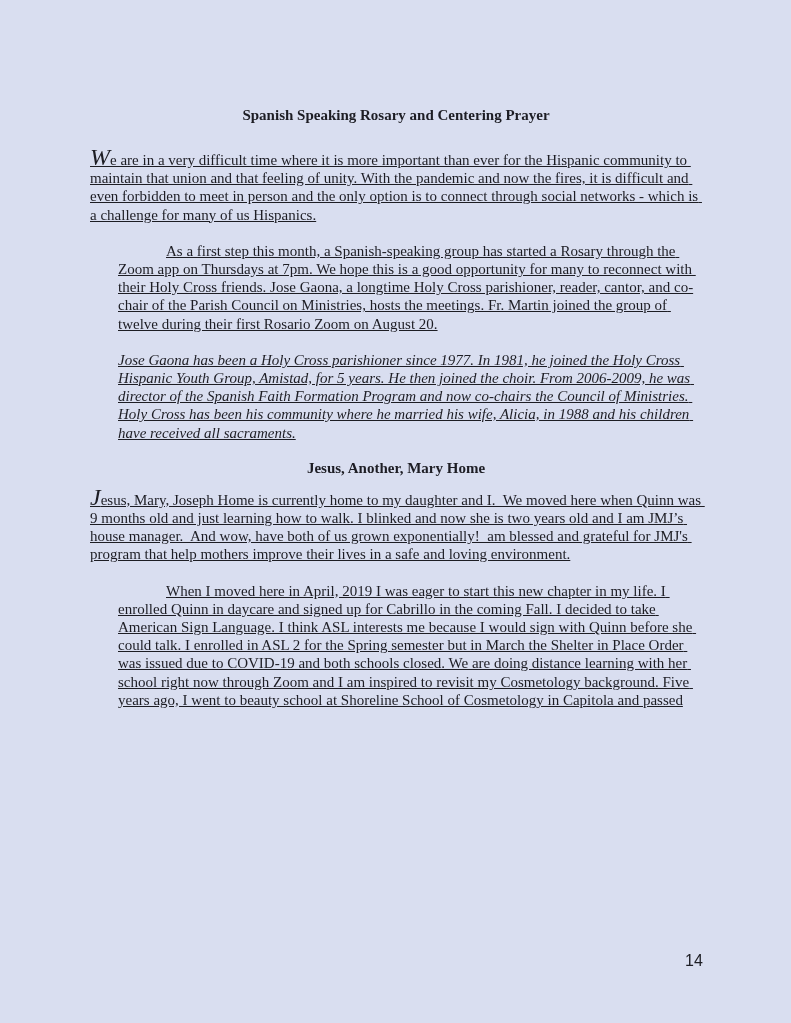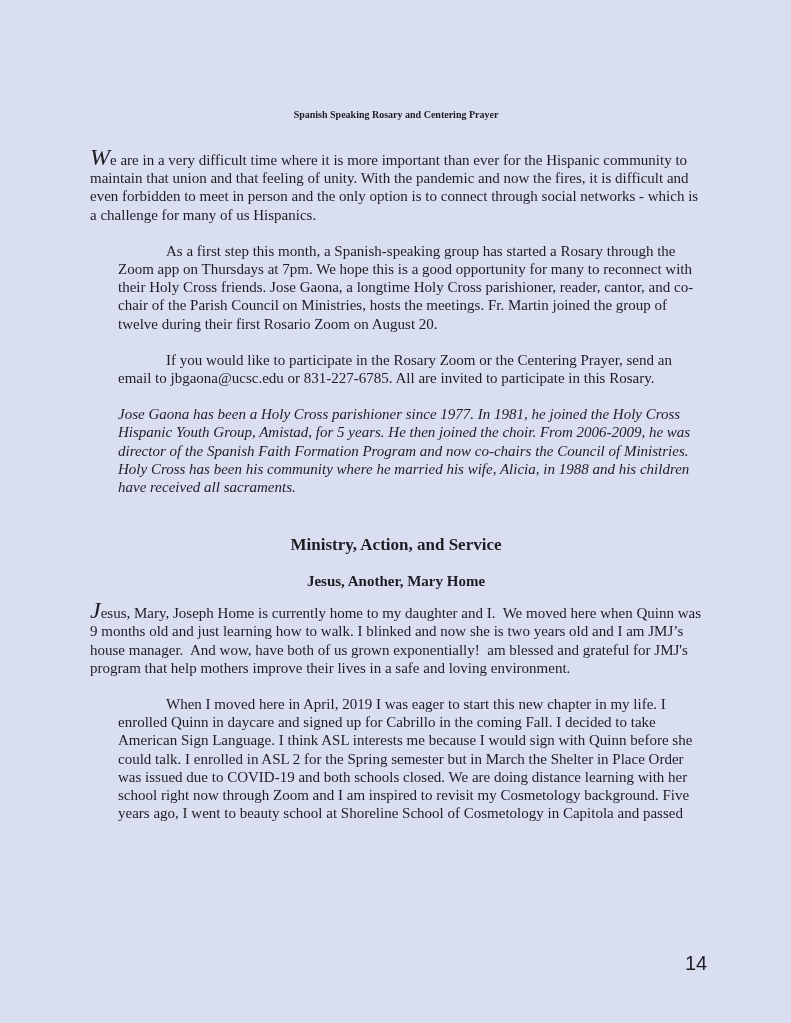--- a/index.html
+++ b/index.html
@@ -9,21 +9,21 @@
     height: 1023px;
     background: #d9def0;
     color: #1d1d24;
     font-family: "Liberation Serif", serif;
     overflow: hidden;
   }
   .content {
     padding: 106px 89px 0 90px; 
   }
   .sec-title {
-    font-size: 10px;
+    font-size: 15px;
     font-weight: bold;
     text-align: center;
     line-height: 18px;
     margin: 0;
   }
   .sec-title--large {
     font-size: 17px;
     line-height: 20px;
     margin-top: 39px;
   }
@@ -32,58 +32,57 @@
     font-weight: bold;
     text-align: center;
     line-height: 18px;
     margin: 17px 0 0 0;
   }
   p.body {
     font-size: 15px;
     line-height: 18.2px;
     margin: 0;
     white-space: pre-wrap;
+    text-decoration: underline;
   }
   p.body.gap      { margin-top: 18px; margin-left: 28px; }
   p.body.indent   { text-indent: 48px; }
   p.body.intro    { margin-top: 24px; }
   p.body.intro2   { margin-top: 11px; }
   p.body.italic   { font-style: italic; }
   .dropcap {
     font-size: 24px;
     line-height: 18.2px;
     font-style: italic;
   }
   .page-number {
     position: absolute;
     top: 952px;
     left: 685px;
     font-family: "Liberation Sans", sans-serif;
-    font-size: 20px;
+    font-size: 16px;
     color: #1d1d24;
   }
 </style>
 </head>
 <body>
 
 <div class="page">
   <div class="content">
 
     <h2 class="sec-title">Spanish Speaking Rosary and Centering Prayer</h2>
 
     <p class="body intro"><span class="dropcap">W</span><span>e are in a very difficult time where it is more important than ever for the Hispanic community to maintain that union and that feeling of unity. With the pandemic and now the fires, it is difficult and even forbidden to meet in person and the only option is to connect through social networks - which is a challenge for many of us Hispanics.</span></p>
 
     <p class="body gap indent">As a first step this month, a Spanish-speaking group has started a Rosary through the Zoom app on Thursdays at 7pm. We hope this is a good opportunity for many to reconnect with their Holy Cross friends. Jose Gaona, a longtime Holy Cross parishioner, reader, cantor, and co-chair of the Parish Council on Ministries, hosts the meetings. Fr. Martin joined the group of twelve during their first Rosario Zoom on August 20.</p>
 
 
-    <p class="body gap indent">If you would like to participate in the Rosary Zoom or the Centering Prayer, send an email to jbgaona@ucsc.edu or 831-227-6785. All are invited to participate in this Rosary.</p>
 
     <p class="body gap italic">Jose Gaona has been a Holy Cross parishioner since 1977. In 1981, he joined the Holy Cross Hispanic Youth Group, Amistad, for 5 years. He then joined the choir. From 2006-2009, he was director of the Spanish Faith Formation Program and now co-chairs the Council of Ministries. Holy Cross has been his community where he married his wife, Alicia, in 1988 and his children have received all sacraments.</p>
 
-    <h2 class="sec-title sec-title--large">Ministry, Action, and Service</h2>
 
     <h3 class="sec-subtitle">Jesus, Another, Mary Home</h3>
 
     <p class="body intro2"><span class="dropcap">J</span><span>esus, Mary, Joseph Home is currently home to my daughter and I.  We moved here when Quinn was 9 months old and just learning how to walk. I blinked and now she is two years old and I am JMJ’s house manager.  And wow, have both of us grown exponentially!  am blessed and grateful for JMJ's program that help mothers improve their lives in a safe and loving environment.</span></p>
 
     <p class="body gap indent">When I moved here in April, 2019 I was eager to start this new chapter in my life. I enrolled Quinn in daycare and signed up for Cabrillo in the coming Fall. I decided to take American Sign Language. I think ASL interests me because I would sign with Quinn before she could talk. I enrolled in ASL 2 for the Spring semester but in March the Shelter in Place Order was issued due to COVID-19 and both schools closed. We are doing distance learning with her school right now through Zoom and I am inspired to revisit my Cosmetology background. Five years ago, I went to beauty school at Shoreline School of Cosmetology in Capitola and passed</p>
 
   </div>
 
   <div class="page-number">14</div>

